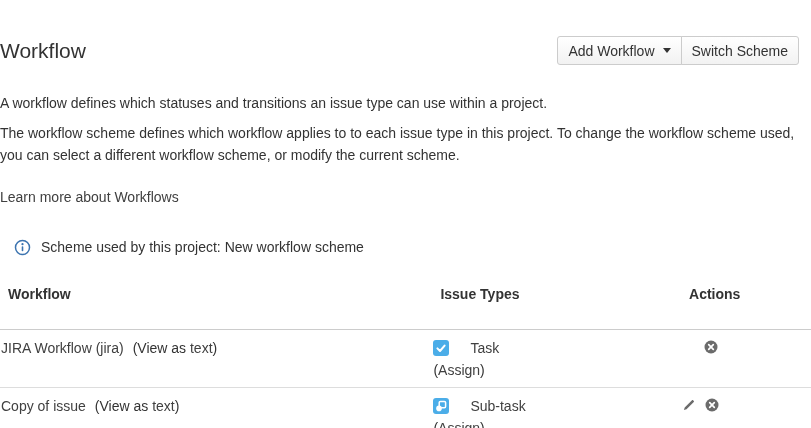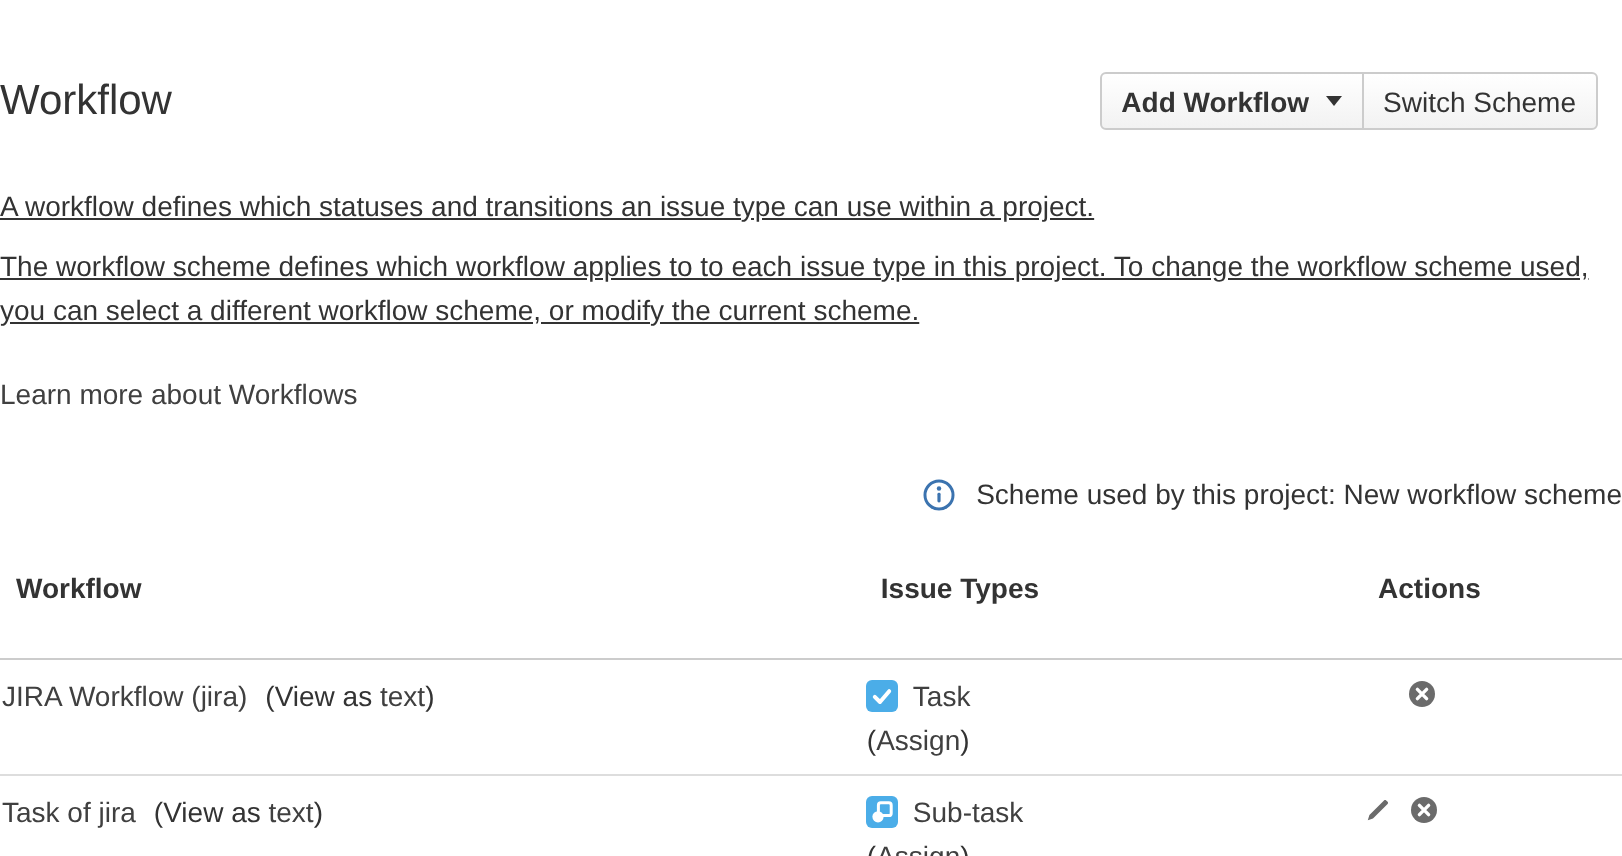--- a/index.html
+++ b/index.html
@@ -10,37 +10,37 @@
   a{color:#404040;text-decoration:none;cursor:pointer;}
   .page{padding:36px 0 0 0;}
   .page-header{display:flex;justify-content:space-between;align-items:center;padding-right:12px;}
   .page-title{margin:0;font-size:21px;line-height:26px;font-weight:normal;color:#333;}
   .btn-group{display:inline-flex;}
   .aui-btn{
     height:29px;padding:0 10px;font-family:"Liberation Sans", sans-serif;font-size:14px;color:#333;
     background:linear-gradient(#ffffff,#f2f2f2);
     border:1px solid #cccccc;border-radius:3px;cursor:pointer;display:inline-flex;align-items:center;
   }
-  .btn-group .aui-btn:first-child{border-top-right-radius:0;border-bottom-right-radius:0;font-weight:bold;}
+  .btn-group .aui-btn:first-child{border-top-right-radius:0;border-bottom-right-radius:0;}
   .btn-group .aui-btn:last-child{border-top-left-radius:0;border-bottom-left-radius:0;margin-left:-1px;}
   .caret{display:inline-block;width:0;height:0;border-left:4px solid transparent;border-right:4px solid transparent;border-top:5px solid #333;margin-left:8px;}
-  .desc{margin:0;line-height:22px;text-decoration:underline;}
+  .desc{margin:0;line-height:22px;}
   .desc-1{margin-top:27px;}
   .desc-2{margin-top:8px;padding-right:10px;}
   .learn-more{display:inline-block;margin-top:21px;line-height:20px;}
-  .notice{display:flex;align-items:center;gap:10px;margin-top:30px;padding-left:14px;line-height:20px;justify-content:flex-end;}
+  .notice{display:flex;align-items:center;gap:10px;margin-top:30px;padding-left:14px;line-height:20px;}
   .notice svg{flex:0 0 auto;display:block;}
   table{border-collapse:collapse;width:100%;margin-top:21px;table-layout:fixed;}
   th{font-weight:bold;text-align:left;color:#333;padding:6px 8px 25px 8px;border-bottom:1px solid #cccccc;line-height:20px;}
   td{vertical-align:top;padding:8px 8px 7px 1px;border-bottom:1px solid #dddddd;line-height:20px;}
   .col-workflow{width:54.5%;}
   .col-issues{width:30.5%;}
   .col-actions{width:15%;}
   .view-as{margin-left:9px;color:#333;}
-  .issue-line{display:flex;align-items:center;gap:7px;}
+  .issue-line{display:flex;align-items:center;gap:21px;}
   .issue-line svg{display:block;flex:0 0 auto;}
   .assign-line{margin-top:2px;color:#333;}
   .actions-line{display:flex;align-items:center;gap:9px;margin-top:2px;}
   .action-slot{display:inline-block;width:13px;height:13px;}
   .action-icon{display:block;cursor:pointer;}
 </style>
 </head>
 <body>
 
 <div class="page">
@@ -98,21 +98,21 @@
             <span class="action-slot"></span>
             <svg class="action-icon" width="14" height="14" viewBox="0 0 14 14">
               <circle cx="7" cy="7" r="6.5" fill="#6b6b6b"></circle>
               <path d="M4.7 4.7 L9.3 9.3 M9.3 4.7 L4.7 9.3" stroke="#ffffff" stroke-width="1.7" stroke-linecap="round"></path>
             </svg>
           </div>
         </td>
       </tr>
       <tr>
         <td class="col-workflow">
-          <a href="#">Task of jira</a><span class="view-as"><span>(View as </span><a href="#">text</a><span>)</span></span>
+          <a href="#">Copy of issue</a><span class="view-as"><span>(View as </span><a href="#">text</a><span>)</span></span>
         </td>
         <td class="col-issues">
           <div class="issue-line">
             <svg width="16" height="16" viewBox="0 0 16 16">
               <rect x="0" y="0" width="16" height="16" rx="3" fill="#4bade8"></rect>
               <rect x="6.2" y="3.4" width="6.4" height="6.4" rx="1.2" fill="none" stroke="#ffffff" stroke-width="1.5"></rect>
               <rect x="3.2" y="7.6" width="5.6" height="5.6" rx="2.8" fill="#ffffff"></rect>
             </svg>
             <a href="#">Sub-task</a>
           </div>

